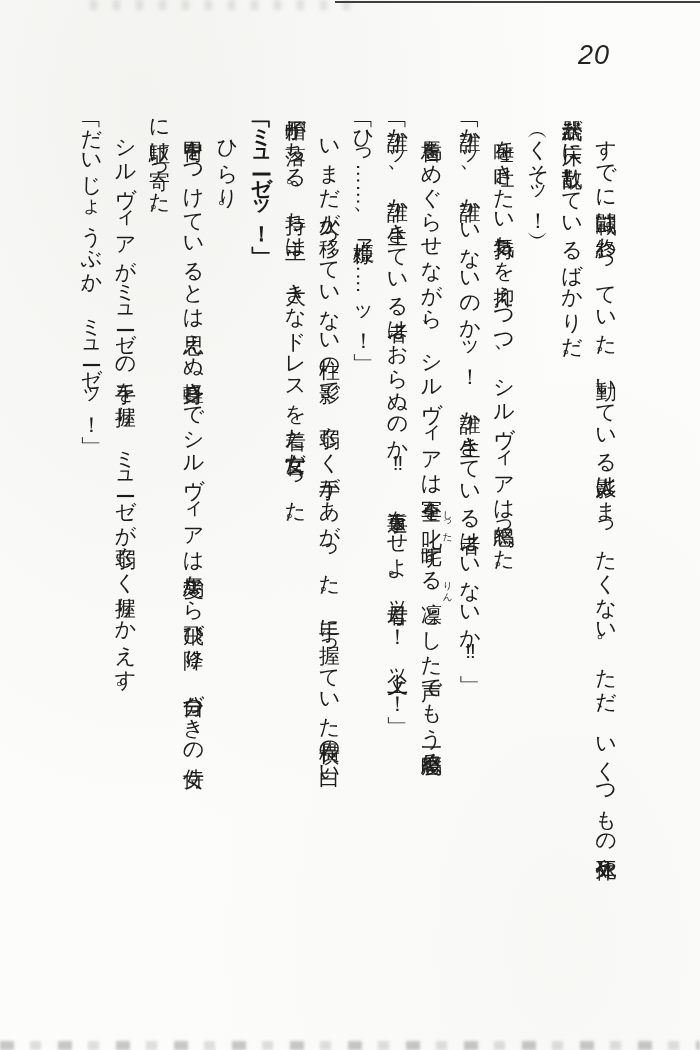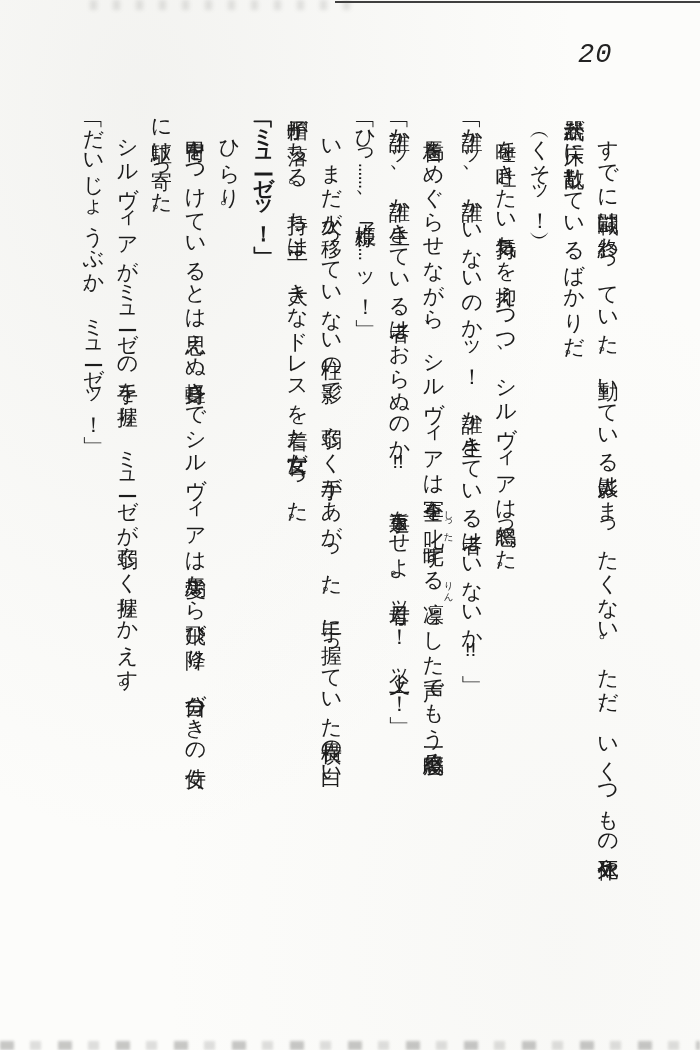--- a/index.html
+++ b/index.html
@@ -10,21 +10,21 @@
   .page {
     position: relative;
     width: 700px;
     height: 1050px;
     margin: 0 auto;
     background:
       radial-gradient(ellipse at 20% 10%, rgba(200,200,195,0.18), rgba(0,0,0,0) 55%),
       radial-gradient(ellipse at 80% 90%, rgba(210,210,205,0.10), rgba(0,0,0,0) 50%),
       #fcfcfa;
     overflow: hidden;
-    font-family: Liberation Mono, monospace;
+    font-family: Liberation Sans, sans-serif;
   }
   
   .edge-top {
     position: absolute;
     top: 1px; left: 335px;
     width: 365px; height: 2px;
     background: #1f1f1f;
     opacity: 0.85;
   }
   .edge-top-smudge {

